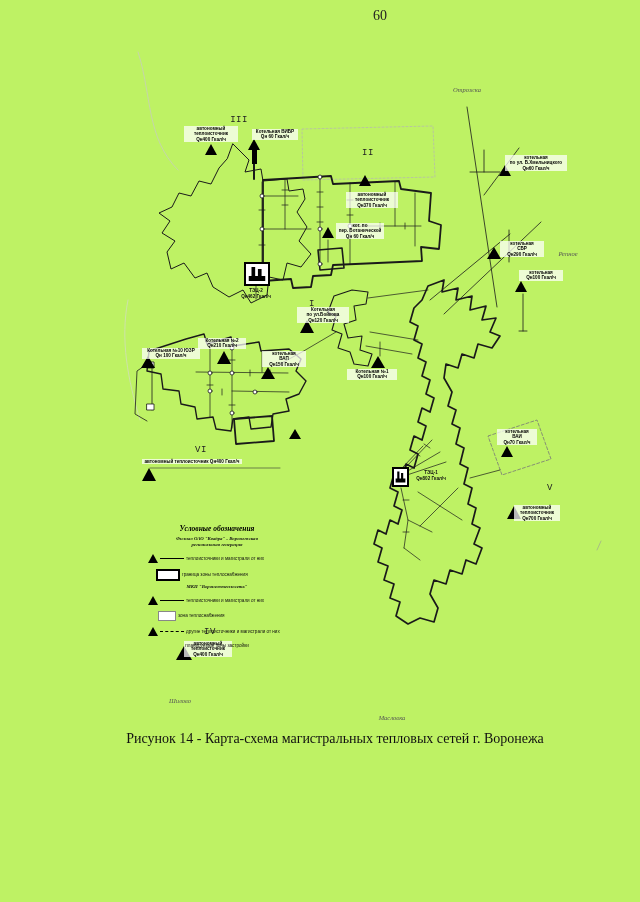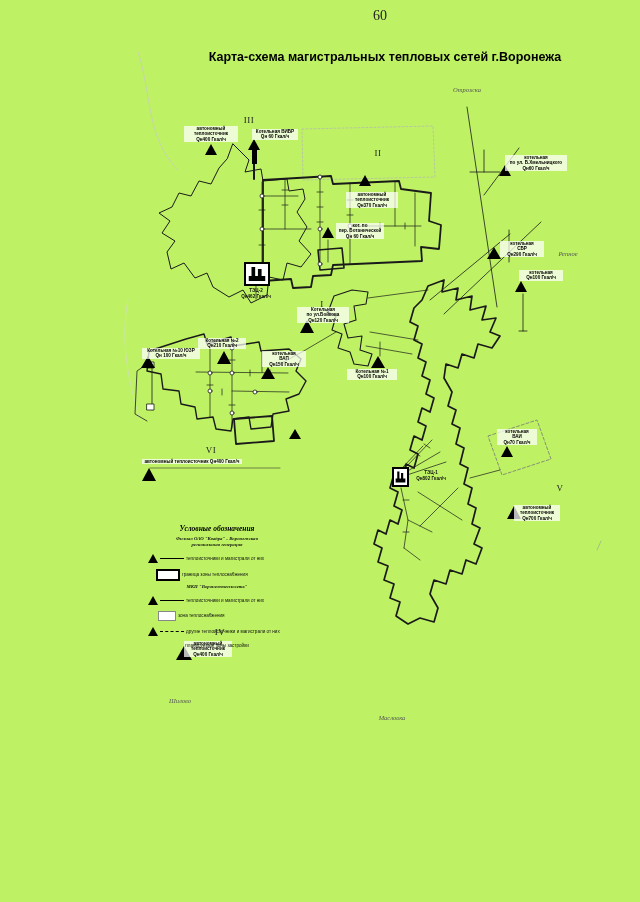--- a/index.html
+++ b/index.html
@@ -8,22 +8,22 @@
   .pageno{position:absolute;left:360px;top:8px;width:40px;text-align:center;
         font-family:"Liberation Serif",serif;font-size:14px;color:#222;}
   .doc-title{position:absolute;left:130px;top:50px;width:510px;text-align:center;
         font-weight:bold;font-size:12.5px;color:#000;}
   .caption{position:absolute;left:40px;top:731px;width:590px;text-align:center;
         font-family:"Liberation Serif",serif;font-size:14px;color:#111;}
   svg.map{position:absolute;left:0;top:0;}
   #map-layer{position:absolute;left:0;top:0;width:640px;height:902px;}
   .place{position:absolute;transform:translateX(-50%);font-family:"Liberation Serif",serif;
         font-style:italic;font-size:6.5px;color:#555;white-space:nowrap;}
-  .zone{position:absolute;transform:translateX(-50%);font-family:Liberation Serif, serif;
-        font-size:9px;color:#222;letter-spacing:.5px;margin-left:10px;}
+  .zone{position:absolute;transform:translateX(-50%);font-family:Liberation Mono, monospace;
+        font-size:9px;color:#222;letter-spacing:.5px;}
   .tri{position:absolute;width:0;height:0;}
   .stem{position:absolute;background:#000;}
   .mlabel{position:absolute;font-size:4.6px;line-height:1.18;text-align:center;font-weight:600;
         white-space:pre-line;color:#000;background:rgba(255,255,255,.72);}
   .plant-box{position:absolute;border:2px solid #000;background:#fff;box-sizing:border-box;}
   .plabel{position:absolute;font-size:4.6px;line-height:1.2;text-align:center;font-weight:600;}
   .legend{position:absolute;left:148px;top:524px;width:138px;}
   .legend-title{font-family:"Liberation Serif",serif;font-weight:bold;font-style:italic;
         font-size:7.5px;text-align:center;color:#000;}
   .legend-org{font-family:"Liberation Serif",serif;font-weight:bold;font-style:italic;
@@ -37,21 +37,20 @@
   .lr-rect.thin{border-width:.7px;border-color:#888;width:16px;margin-left:10px;}
   .lr-text{font-size:4.6px;line-height:1.1;}
   .legend-plain{font-size:4.6px;text-align:center;margin-top:7px;}
 </style>
 </head>
 <body>
 
 <div class="page">
 
   <div class="pageno">60</div>
-  <div class="doc-title">Карта-схема магистральных тепловых сетей г.Воронежа</div>
 
   <svg class="map" width="640" height="902" viewBox="0 0 640 902">
     <g fill="none" stroke="#1a1a1a" stroke-linejoin="round" stroke-linecap="round">
       <path stroke="#c9c9c9" stroke-width="0.7" d="M138,52 C152,95 146,138 178,170"></path>
       <path stroke="#d6d6d6" stroke-width="0.6" d="M128,300 C120,340 128,380 140,420"></path>
       <path stroke="#b5b5b5" stroke-width="0.7" stroke-dasharray="2,2" d="M302,129 L433,126 L435,177 L303,180 Z"></path>
 
       <path stroke-width="1" d="M233,144 L249,160 L245,172 L261,169 L263,181 L287,179 L289,191 L303,189 L305,199 L297,212 L307,227 L299,241 L311,254 L301,267 L287,263 L283,280 L269,277 L267,295 L251,303 L243,290 L229,297 L213,287 L207,273 L195,278 L184,263 L171,269 L167,252 L175,241 L162,233 L170,221 L159,213 L172,207 L179,193 L191,196 L199,181 L211,184 L219,168 L227,159 Z"></path>
       <path stroke-width="1.8" d="M263,180 L331,176 L333,184 L399,181 L401,189 L431,193 L429,221 L441,225 L439,249 L421,247 L422,261 L333,265 L331,275 L313,276 L311,287 L293,288 L291,279 L263,281 Z"></path>
       <path stroke-width="1.6" d="M318,250 L342,248 L344,268 L320,270 Z"></path>
@@ -213,13 +212,14 @@
         </div>
         <div class="legend-row">
           <span class="lr-tri"></span>
           <span class="lr-line dash"></span>
           <span class="lr-text">другие теплоисточники и магистрали от них</span>
         </div>
         <div class="legend-plain">планируемые зоны застройки</div>
       </div>
   </div>
 
+  <div class="caption">Рисунок 14 - Карта-схема магистральных тепловых сетей г. Воронежа</div>
 </div>
 
 </body></html>

